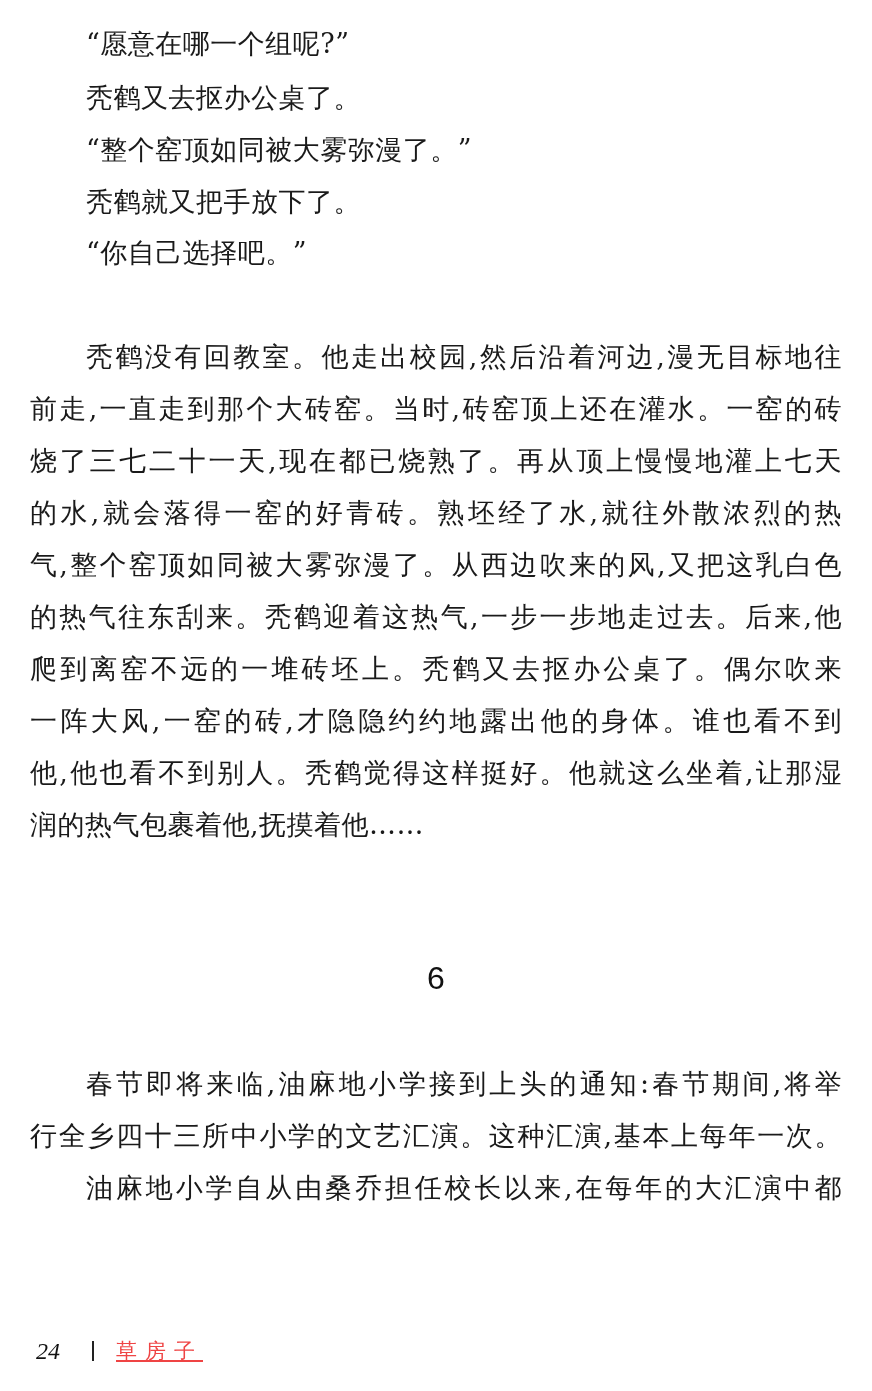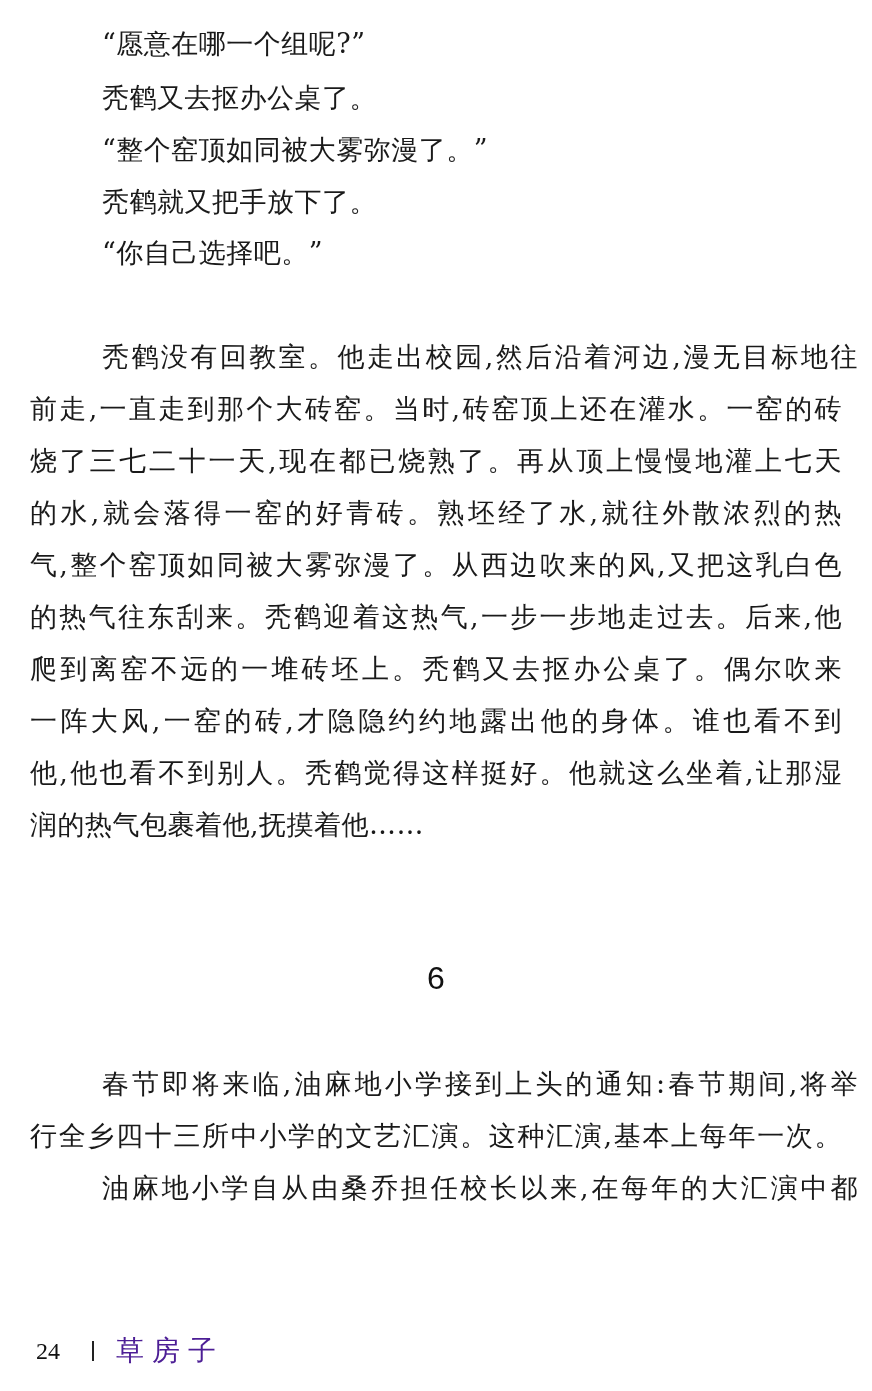--- a/index.html
+++ b/index.html
@@ -8,31 +8,31 @@
     font-family: "DejaVu Serif", "Liberation Serif", serif;
     color: #1a1a1a;
   }
   .page { position: absolute; left: 0; top: 0; width: 872px; height: 1391px; }
   .line {
     position: absolute; left: 30px; width: 812px;
     font-size: 27px; line-height: 34px; height: 34px;
     white-space: nowrap; letter-spacing: 0.5px;
     text-align: justify; text-align-last: justify;
   }
-  .line.indent { left: 86px; width: 756px; margin-left: 16px; }
+  .line.indent { left: 86px; width: 756px; }
   .line.last { text-align-last: left; }
   .chapter-number {
     position: absolute; left: 0; width: 872px; top: 958px;
     text-align: center; font-family: "Liberation Sans", sans-serif;
     font-size: 32px; line-height: 40px; color: #111;
   }
   .footer { position: absolute; left: 36px; top: 1334px; height: 34px; display: flex; align-items: center; }
-  .page-num { font-family: "Liberation Serif", serif; font-size: 24px; color: #111; }
+  .page-num { font-family: "Liberation Serif", serif; font-style: italic; font-size: 24px; color: #111; }
   .footer-sep { width: 2px; height: 20px; background: #222; margin-left: 32px; margin-right: 22px; }
-  .book-title { font-size: 28px; letter-spacing: 8px; color: #4c1d95; }
+  .book-title { font-size: 21px; letter-spacing: 8px; color: #ef4444; text-decoration: underline; }
 </style>
 </head>
 <body>
 
 <div class="page">
 
   <div class="line indent last" style="top:27px">“愿意在哪一个组呢?”</div>
   <div class="line indent last" style="top:81px">秃鹤又去抠办公桌了。</div>
   <div class="line indent last" style="top:133px">“整个窑顶如同被大雾弥漫了。”</div>
   <div class="line indent last" style="top:185px">秃鹤就又把手放下了。</div>

